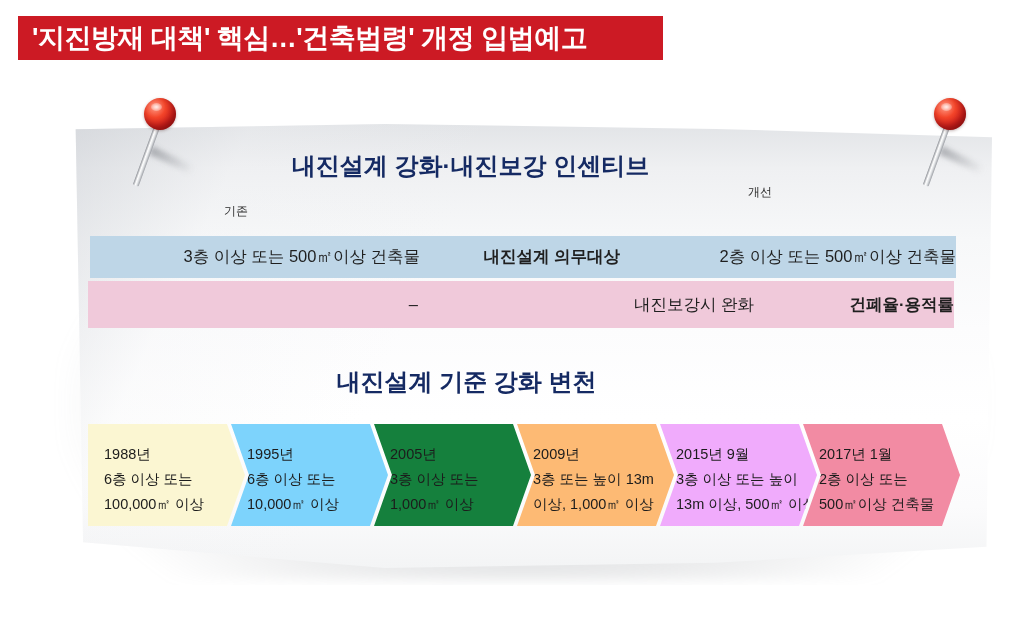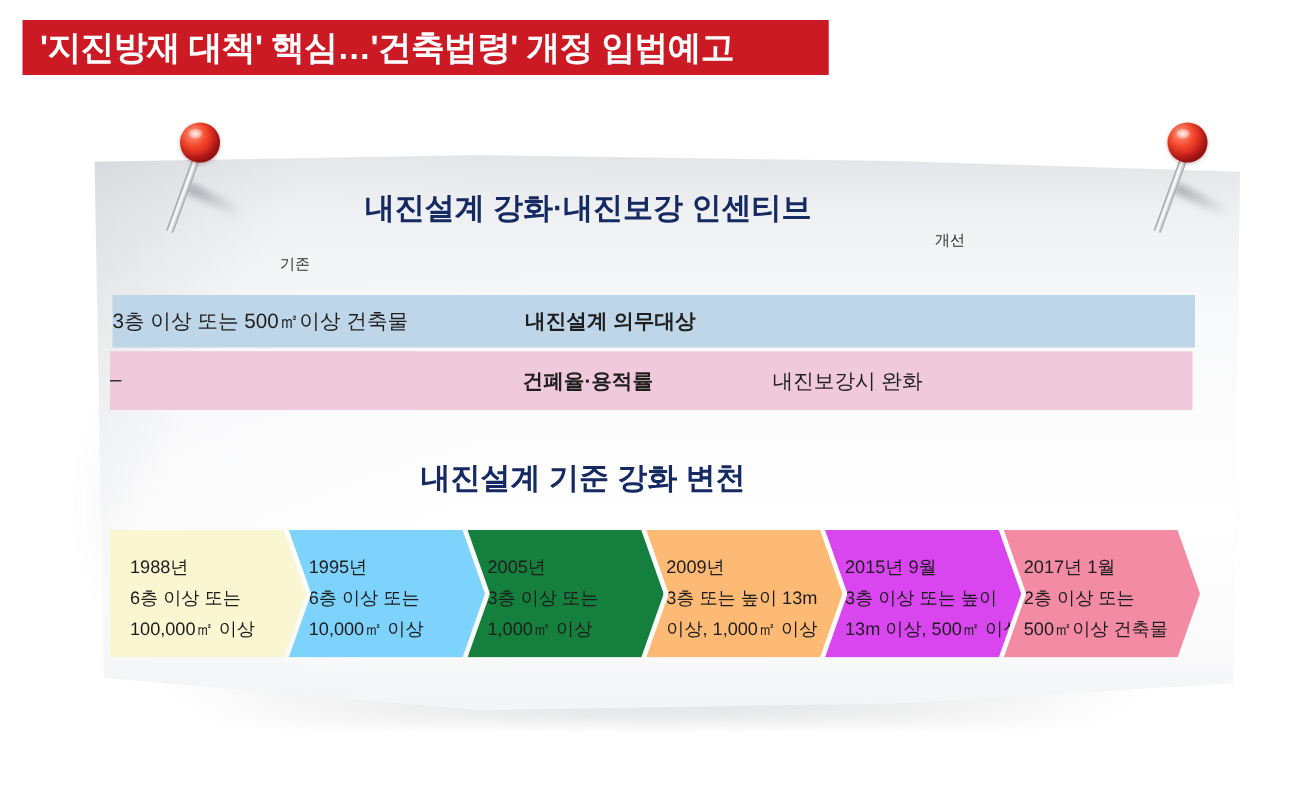--- a/index.html
+++ b/index.html
@@ -171,21 +171,21 @@
   #row-pink {
     left: 88px;
     top: 281px;
     width: 866px;
     height: 47px;
     background: #f0c9da;
   }
   .cell {
     font-size: 16.5px;
     color: #1f1f1f;
-    text-align: left;
+    text-align: right;
     white-space: nowrap;
   }
   .cell-left   { width: 330px; }
   .cell-mid    { width: 200px; font-weight: bold; }
   .cell-right  { width: 336px; }
 
   
   #timeline {
     position: absolute;
     left: 88px;
@@ -253,26 +253,27 @@
 <div id="content">
 
   <div class="section-heading" id="heading-1" style="color: rgb(21, 42, 99);">내진설계 강화·내진보강 인센티브</div>
 
   <div class="col-label" id="label-existing">기존</div>
   <div class="col-label" id="label-improved">개선</div>
 
   <div class="row" id="row-blue" style="background: rgb(190, 214, 231);">
     <div class="cell cell-left">3층 이상 또는 500㎡이상 건축물</div>
     <div class="cell cell-mid">내진설계 의무대상</div>
+    <div class="cell cell-right">2층 이상 또는 500㎡이상 건축물</div>
   </div>
 
   <div class="row" id="row-pink" style="background: rgb(240, 201, 218);">
     <div class="cell cell-left">–</div>
+    <div class="cell cell-right">내진보강시 완화</div>
     <div class="cell cell-mid">건폐율·용적률</div>
-    <div class="cell cell-right">내진보강시 완화</div>
   </div>
 
   <div class="section-heading" id="heading-2" style="color: rgb(21, 42, 99);">내진설계 기준 강화 변천</div>
 
   <div id="timeline">
     <div class="chev" style="background: rgb(251, 246, 210);">
       <div class="line">1988년</div>
       <div class="line">6층 이상 또는</div>
       <div class="line">100,000㎡ 이상</div>
     </div>
@@ -284,21 +285,21 @@
     <div class="chev" style="background: #15803d;">
       <div class="line">2005년</div>
       <div class="line">3층 이상 또는</div>
       <div class="line">1,000㎡ 이상</div>
     </div>
     <div class="chev" style="background: #fdba74;">
       <div class="line">2009년</div>
       <div class="line">3층 또는 높이 13m</div>
       <div class="line">이상, 1,000㎡ 이상</div>
     </div>
-    <div class="chev" style="background: #d946ef;">
+    <div class="chev" style="background: #f0abfc;">
       <div class="line">2015년 9월</div>
       <div class="line">3층 이상 또는 높이</div>
       <div class="line">13m 이상, 500㎡ 이상</div>
     </div>
     <div class="chev" style="background: rgb(242, 139, 163);">
       <div class="line">2017년 1월</div>
       <div class="line">2층 이상 또는</div>
       <div class="line">500㎡이상 건축물</div>
     </div>
   </div>

